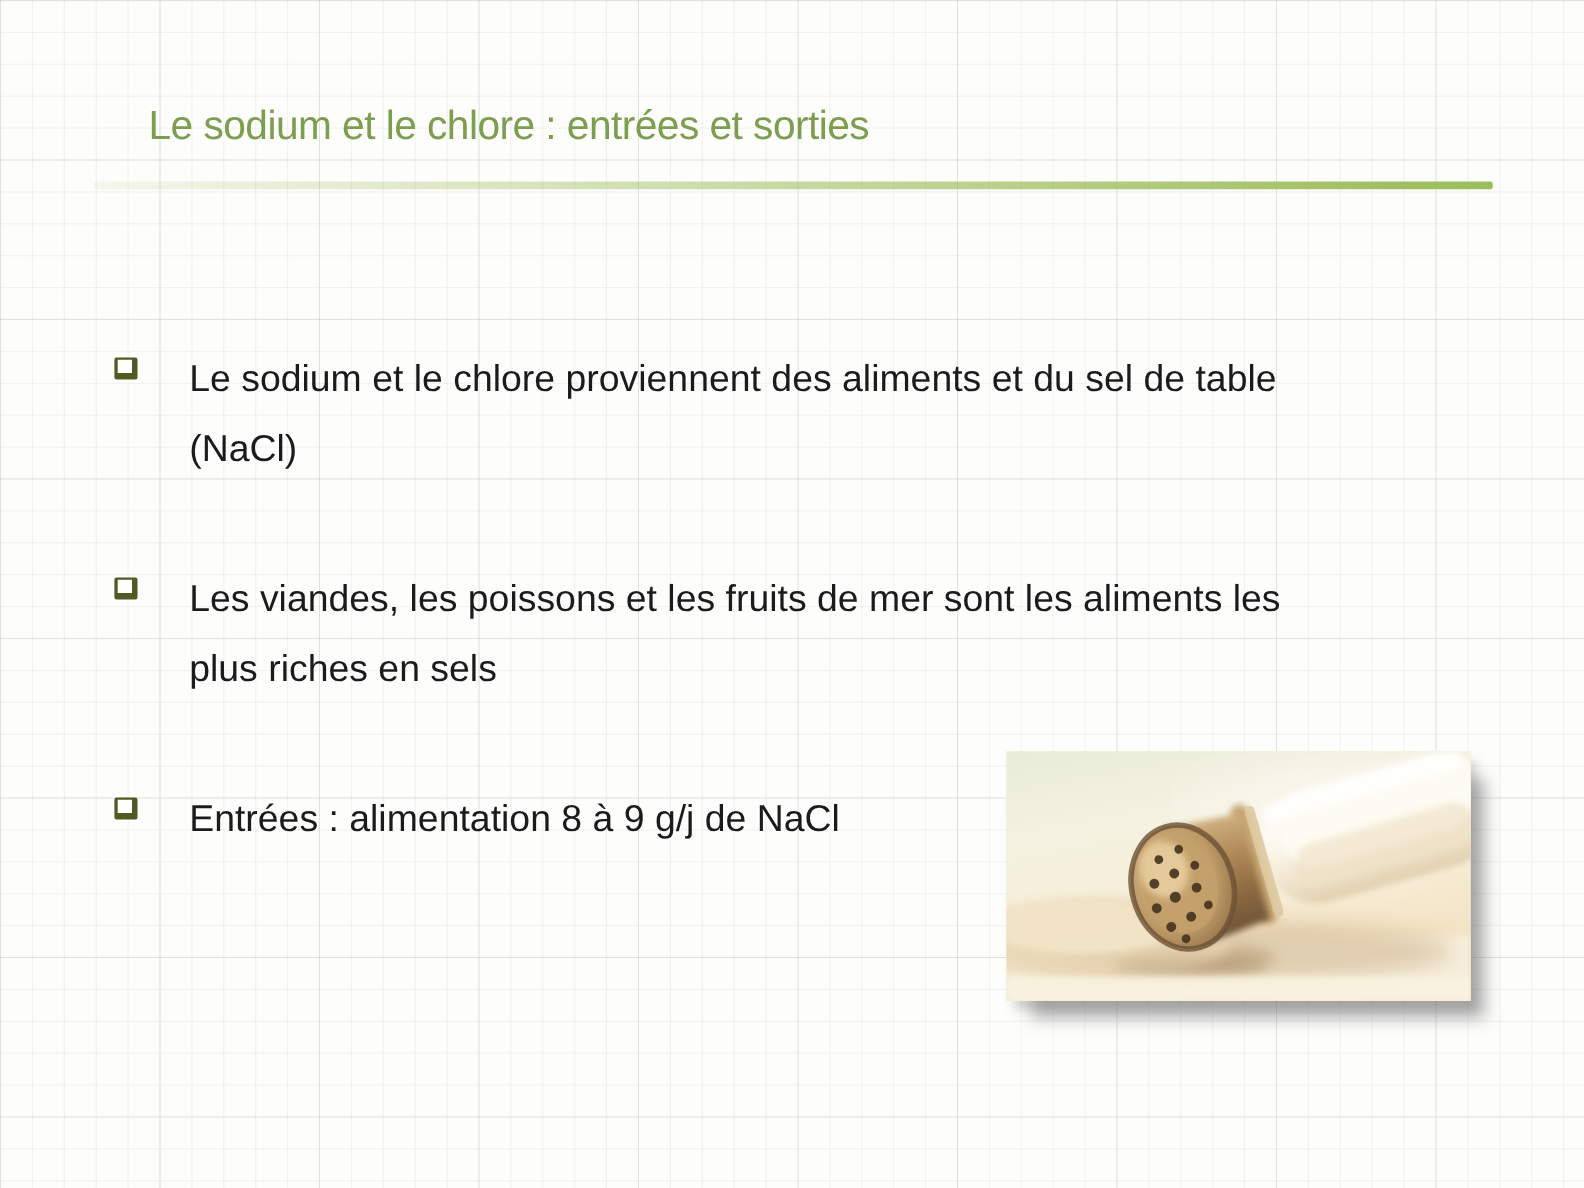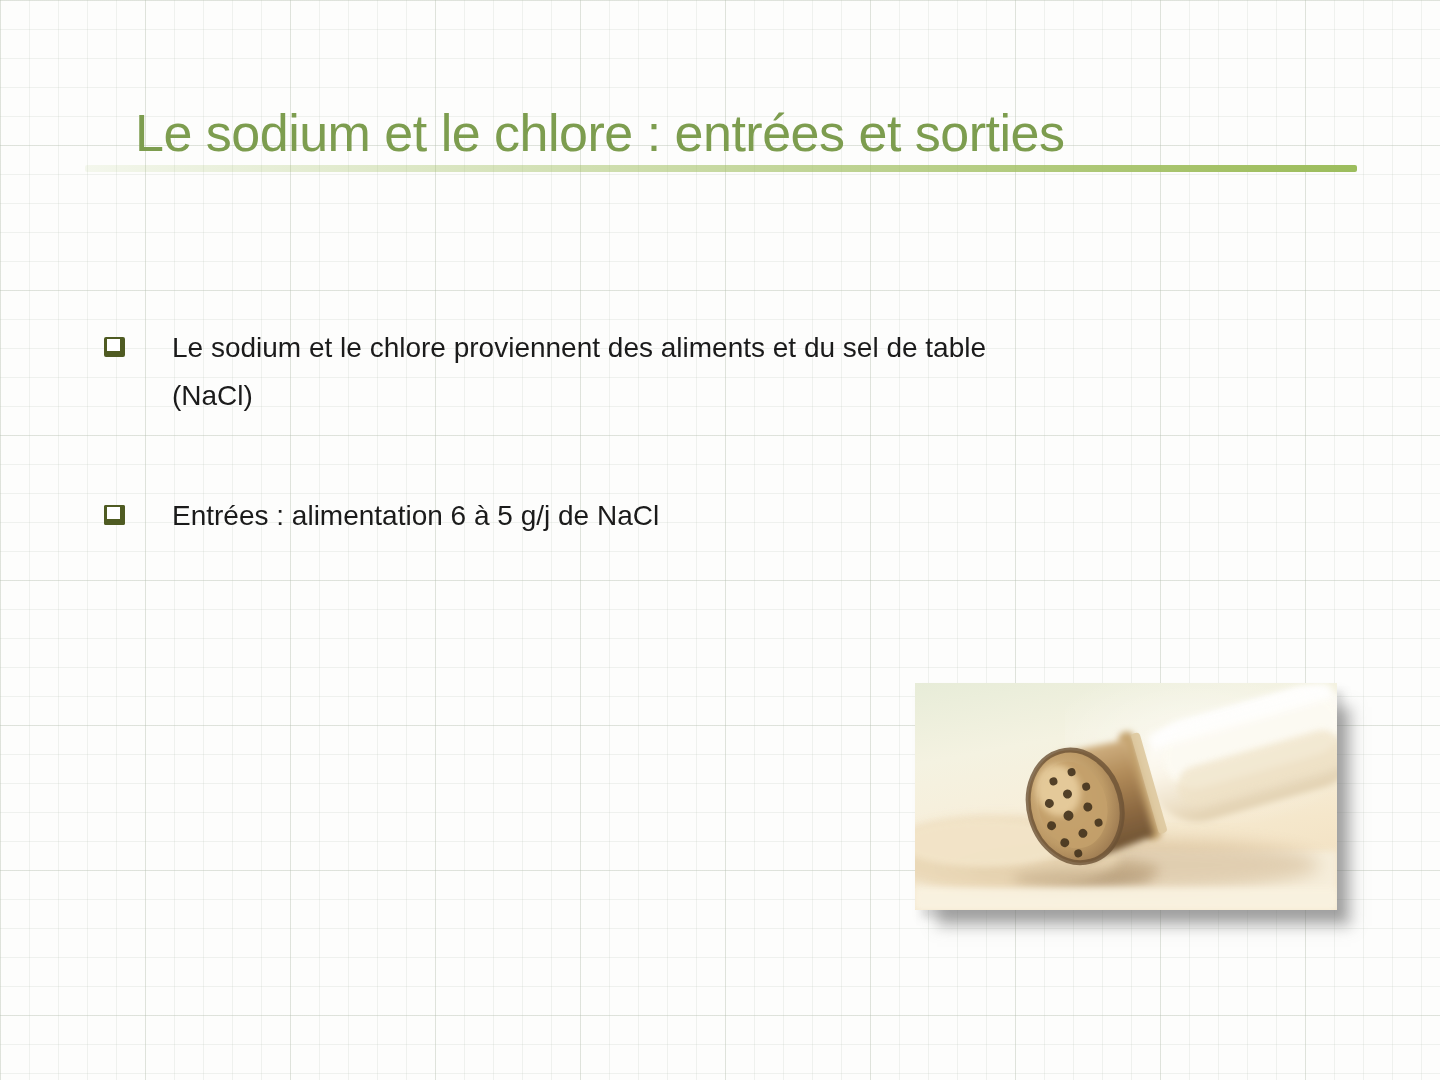--- a/index.html
+++ b/index.html
@@ -12,37 +12,37 @@
     background-color:#fdfdfc;
     background-image:
       linear-gradient(to right, rgba(185,195,180,0.20) 1px, transparent 1px),
       linear-gradient(to bottom, rgba(185,195,180,0.20) 1px, transparent 1px),
       linear-gradient(to right, rgba(175,185,170,0.28) 1px, transparent 1px),
       linear-gradient(to bottom, rgba(175,185,170,0.28) 1px, transparent 1px);
     background-size:29px 29px,29px 29px,145px 145px,145px 145px;
   }
   .slide-title{
     position:absolute;left:135px;top:66px;width:1240px;
-    font-size:52px;line-height:1.25;font-weight:400;letter-spacing:-0.5px;
+    font-size:37px;line-height:1.25;font-weight:400;letter-spacing:-0.5px;
     color:#7d9d4f;white-space:nowrap;
   }
   .title-rule{
     position:absolute;left:85px;top:165px;width:1272px;height:7px;
     background:linear-gradient(to right, rgba(162,192,99,0.10), rgba(162,192,99,0.45) 35%, #a2c063 92%, #9cbd5d);
     border-radius:2px;
   }
   .bullet-list{
     position:absolute;left:103px;top:312px;width:1270px;
     list-style:none;margin:0;padding:0;
   }
   .bullet-item{
     position:relative;
     padding-left:69px;
-    margin:12px 0 72px 0;
-    font-size:28px;line-height:48px;color:#1b1b1b;
+    margin:0 0 72px 0;
+    font-size:34px;line-height:64px;color:#1b1b1b;
   }
   .bullet-text{white-space:pre-line;}
   .bullet-sq{
     position:absolute;left:1px;top:13px;
     width:13px;height:12px;background:#ffffff;
     border:2px solid #4f5b22;
     border-right-width:5px;border-bottom-width:6px;border-left-width:3px;
     border-radius:2px;
     display:inline-block;
   }
@@ -63,24 +63,26 @@
   <div class="title-rule"></div>
 
   <ul class="bullet-list">
     <li class="bullet-item">
       <span class="bullet-sq"></span>
       <span class="bullet-text">Le sodium et le chlore proviennent des aliments et du sel de table
 (NaCl)</span>
     </li>
     <li class="bullet-item">
       <span class="bullet-sq"></span>
+      <span class="bullet-text">Les viandes, les poissons et les fruits de mer sont les aliments les
+plus riches en sels</span>
     </li>
     <li class="bullet-item">
       <span class="bullet-sq"></span>
-      <span class="bullet-text">Entrées : alimentation 6 à 5 g/j de NaCl</span>
+      <span class="bullet-text">Entrées : alimentation 8 à 9 g/j de NaCl</span>
     </li>
   </ul>
 
   <div class="photo" role="img" aria-label="Photo d'une salière couchée avec du sel renversé">
     <svg viewBox="0 0 422 227" xmlns="http://www.w3.org/2000/svg">
       <defs>
         <clipPath id="frame">
             <rect x="0" y="0" width="422" height="227"></rect>
           </clipPath>
         <linearGradient id="bg" x1="0" y1="0" x2="0.35" y2="1">

